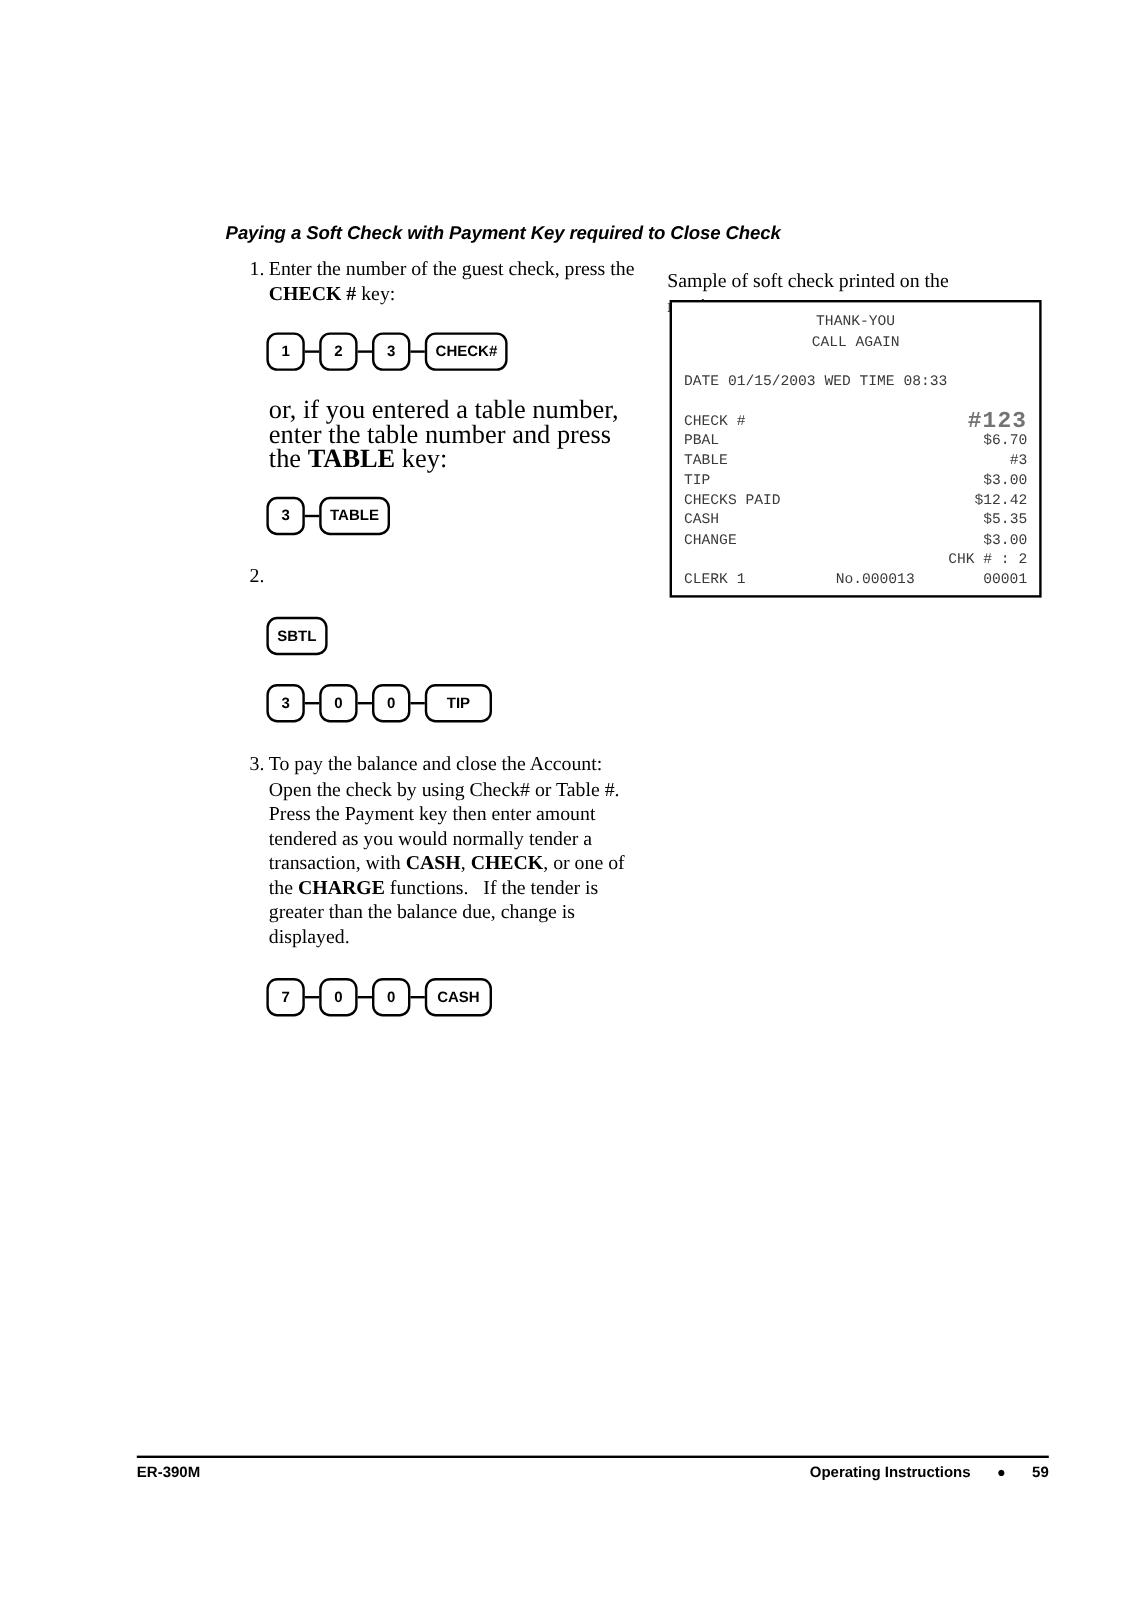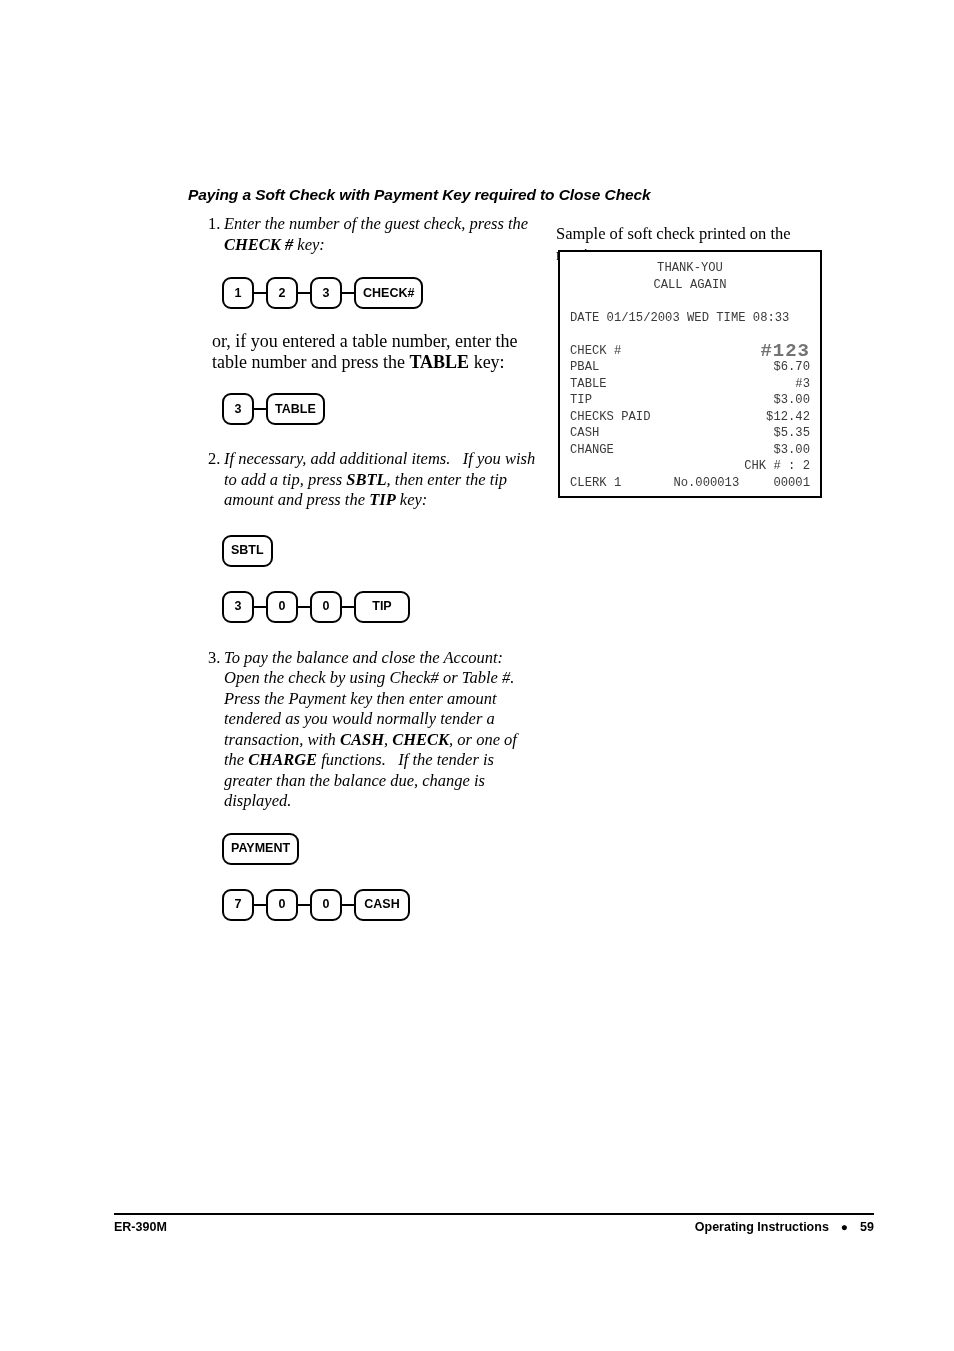--- a/index.html
+++ b/index.html
@@ -55,26 +55,25 @@
     line-height: 20.5px;
     text-align: left;
     padding-left: 20px;
     box-sizing: border-box;
   }
   .step-text {
     flex: 1 1 auto;
     font-size: 16.5px;
     line-height: 20.5px;
     text-align: left;
-    font-style: italic;
   }
   .step-text b { font-weight: bold; }
   .para {
-    margin-left: 24px;
-    font-size: 18px;
+    margin-left: 36px;
+    font-size: 22px;
     line-height: 20.5px;
   }
 
   
   .keyrow {
     display: flex;
     align-items: center;
     margin-left: 34px;
   }
   .key {
@@ -109,21 +108,21 @@
     top: 210px;
     width: 250px;
     font-size: 16.5px;
     line-height: 20.5px;
     margin-top: 14px;
   }
   .receipt {
     position: absolute;
     left: 558px;
     top: 250px;
-    width: 264px;
+    width: 310px;
     height: 248px;
     border: 2px solid #000;
     background: #fff;
     box-sizing: border-box;
     font-family: "Liberation Mono", "DejaVu Sans Mono", monospace;
     font-size: 12.2px;
     line-height: 16.5px;
     color: #3a3a3a;
     padding: 8px 10px 6px 10px;
   }
@@ -167,21 +166,21 @@
     display: flex;
     justify-content: space-between;
     align-items: center;
     font-family: "Liberation Sans", sans-serif;
     font-weight: bold;
     font-size: 12.5px;
   }
   .footer-right {
     display: flex;
     align-items: center;
-    gap: 12px;
+    gap: 22px;
   }
   .bullet {
     font-size: 12px;
     line-height: 1;
   }
 </style>
 </head>
 <body>
 
 <div class="page">
@@ -211,21 +210,20 @@
 
     <div class="keyrow" style="margin-top:21px;">
       <div class="key num">3</div>
       <div class="connector"></div>
       <div class="key">TABLE</div>
     </div>
 
     <div class="step" style="margin-top:24px;">
       <div class="step-row">
         <div class="step-num">2.</div>
-        <div class="step-text">If necessary, add additional items.&nbsp;&nbsp; If you wish to add a tip, press <b>SBTL</b>, then enter the tip amount and press the <b>TIP</b> key:</div>
       </div>
     </div>
 
     <div class="keyrow" style="margin-top:24px;">
       <div class="key">SBTL</div>
     </div>
 
     <div class="keyrow" style="margin-top:24px;">
       <div class="key num">3</div>
       <div class="connector"></div>
@@ -236,23 +234,20 @@
       <div class="key" style="min-width:56px;">TIP</div>
     </div>
 
     <div class="step" style="margin-top:25px;">
       <div class="step-row">
         <div class="step-num">3.</div>
         <div class="step-text">To pay the balance and close the Account:&nbsp;&nbsp; Open the check by using Check# or Table #.&nbsp;&nbsp; Press the Payment key then enter amount tendered as you would normally tender a transaction, with <b>CASH</b>, <b>CHECK</b>, or one of the <b>CHARGE</b> functions.&nbsp;&nbsp; If the tender is greater than the balance due, change is displayed.</div>
       </div>
     </div>
 
-    <div class="keyrow" style="margin-top:21px;">
-      <div class="key">PAYMENT</div>
-    </div>
 
     <div class="keyrow" style="margin-top:24px;">
       <div class="key num">7</div>
       <div class="connector"></div>
       <div class="key num">0</div>
       <div class="connector"></div>
       <div class="key num">0</div>
       <div class="connector"></div>
       <div class="key" style="min-width:56px;">CASH</div>
     </div>

